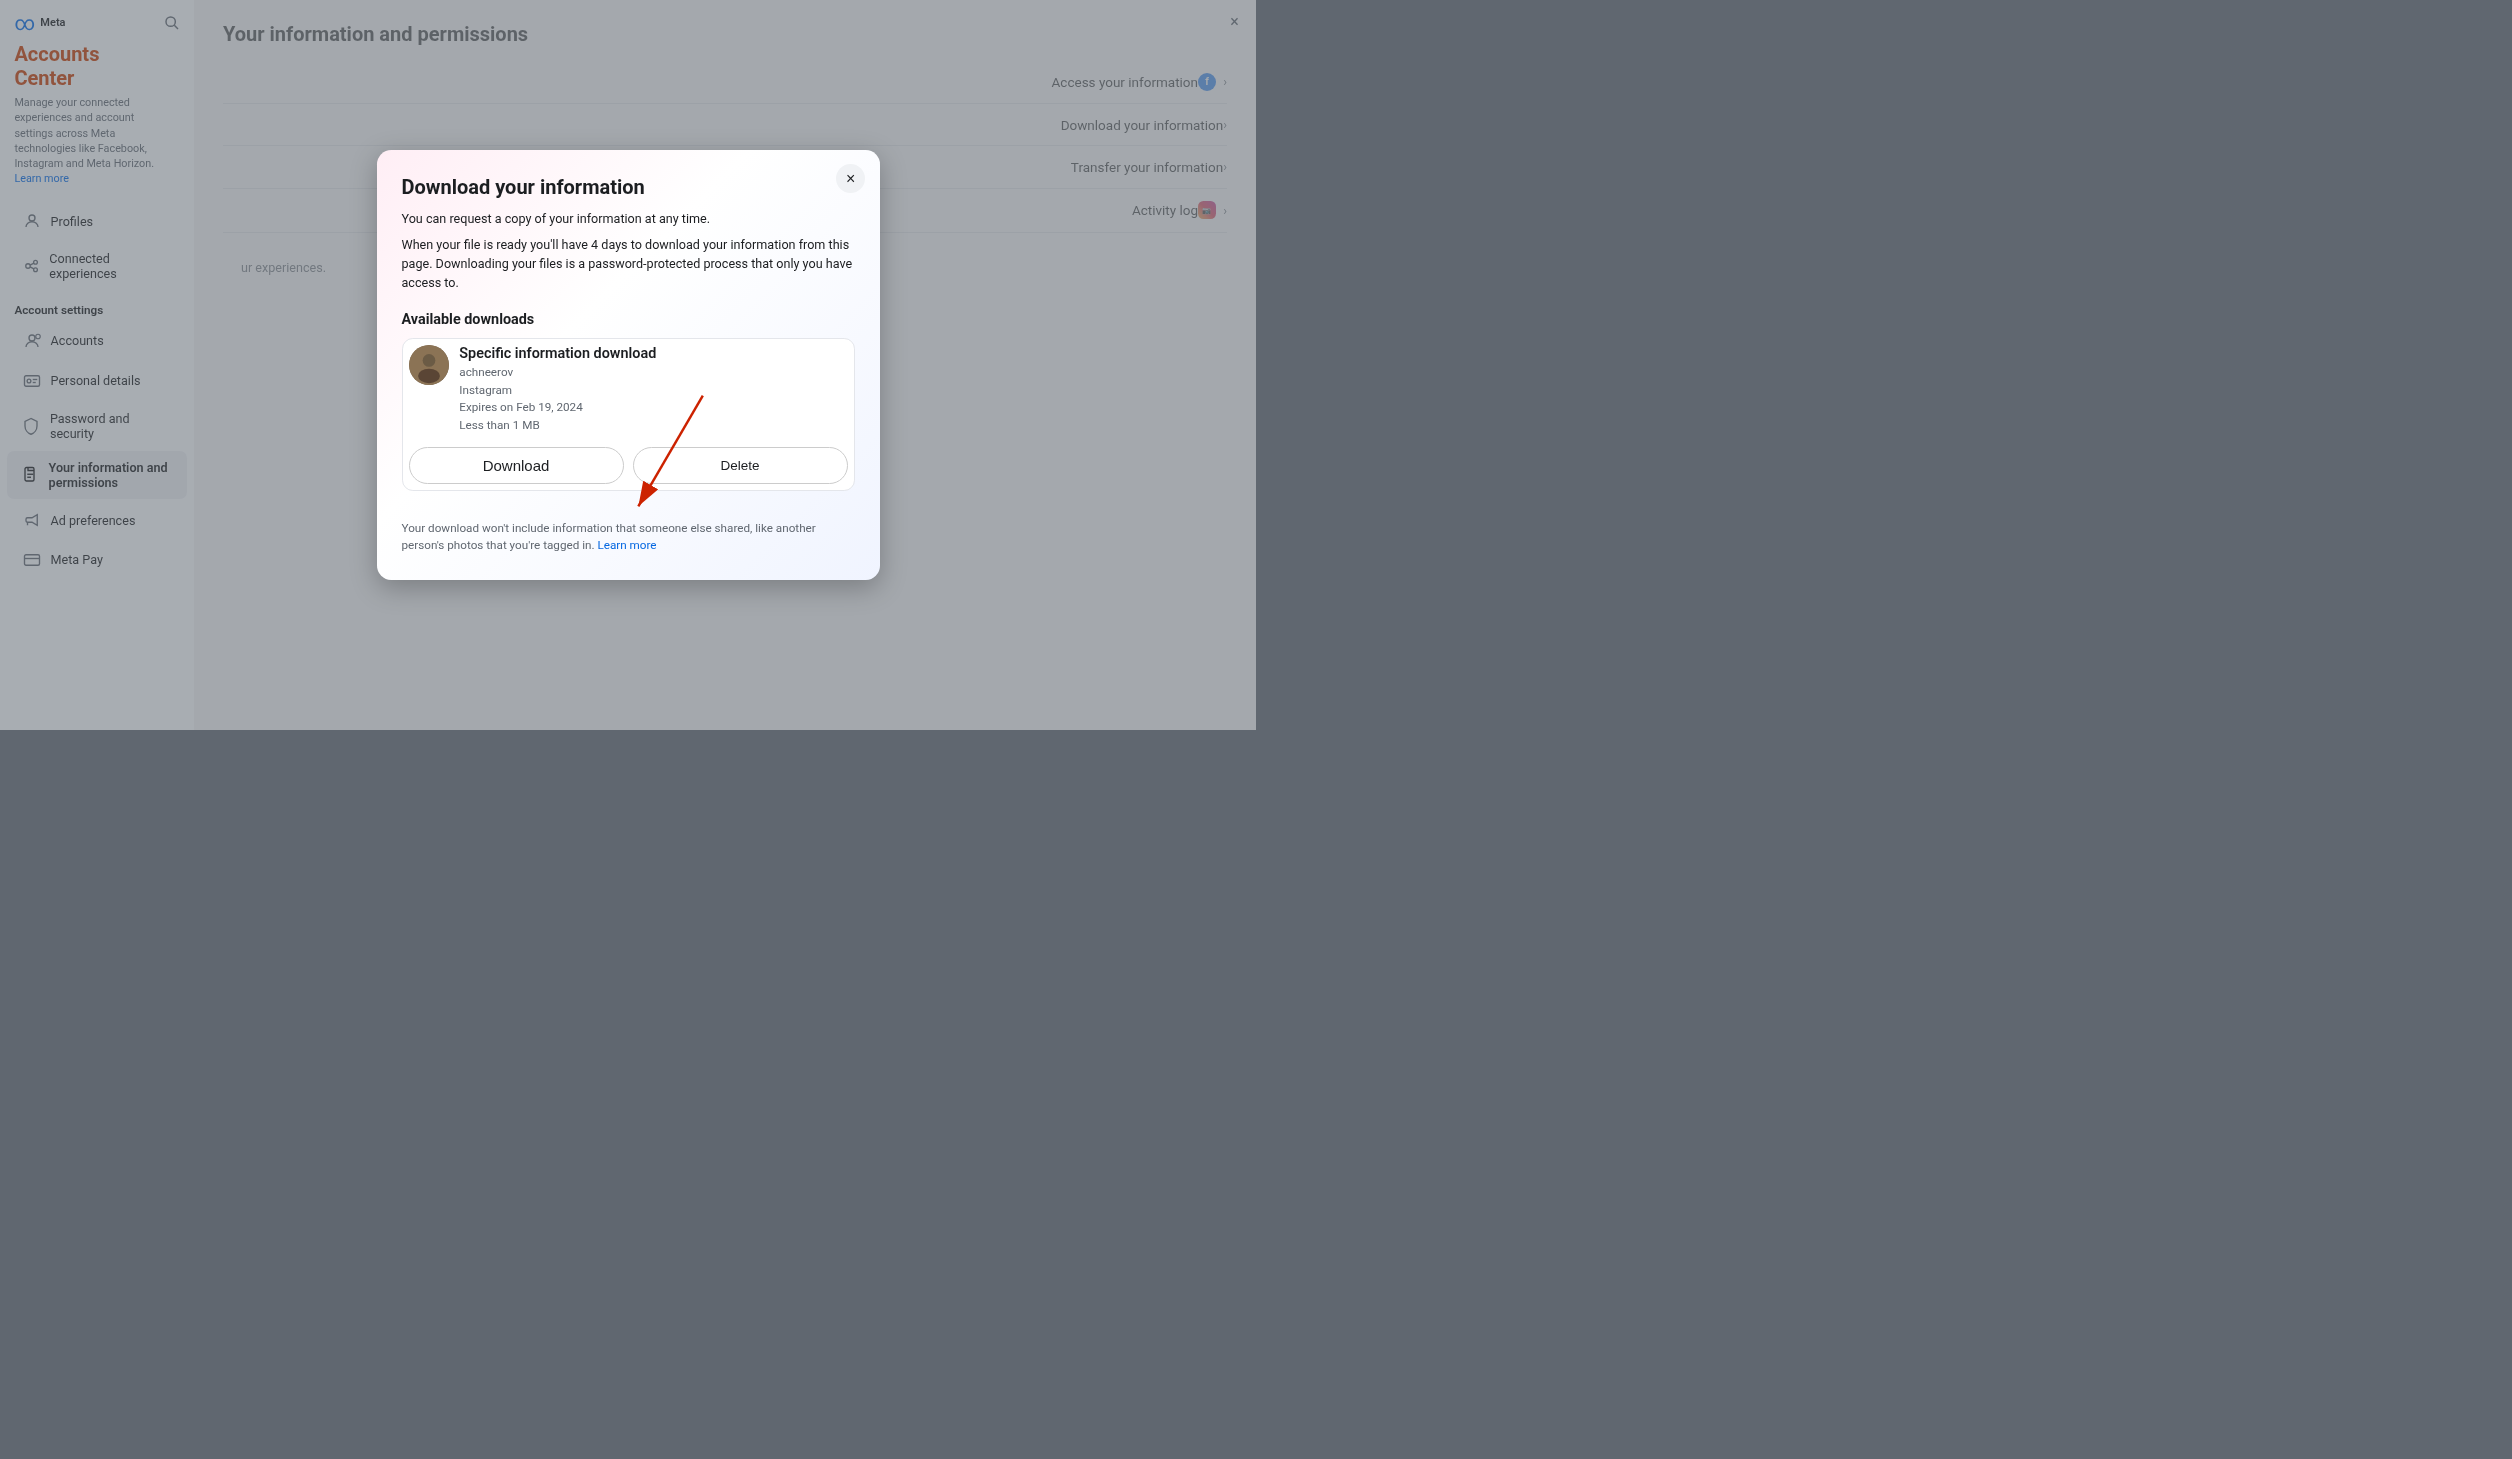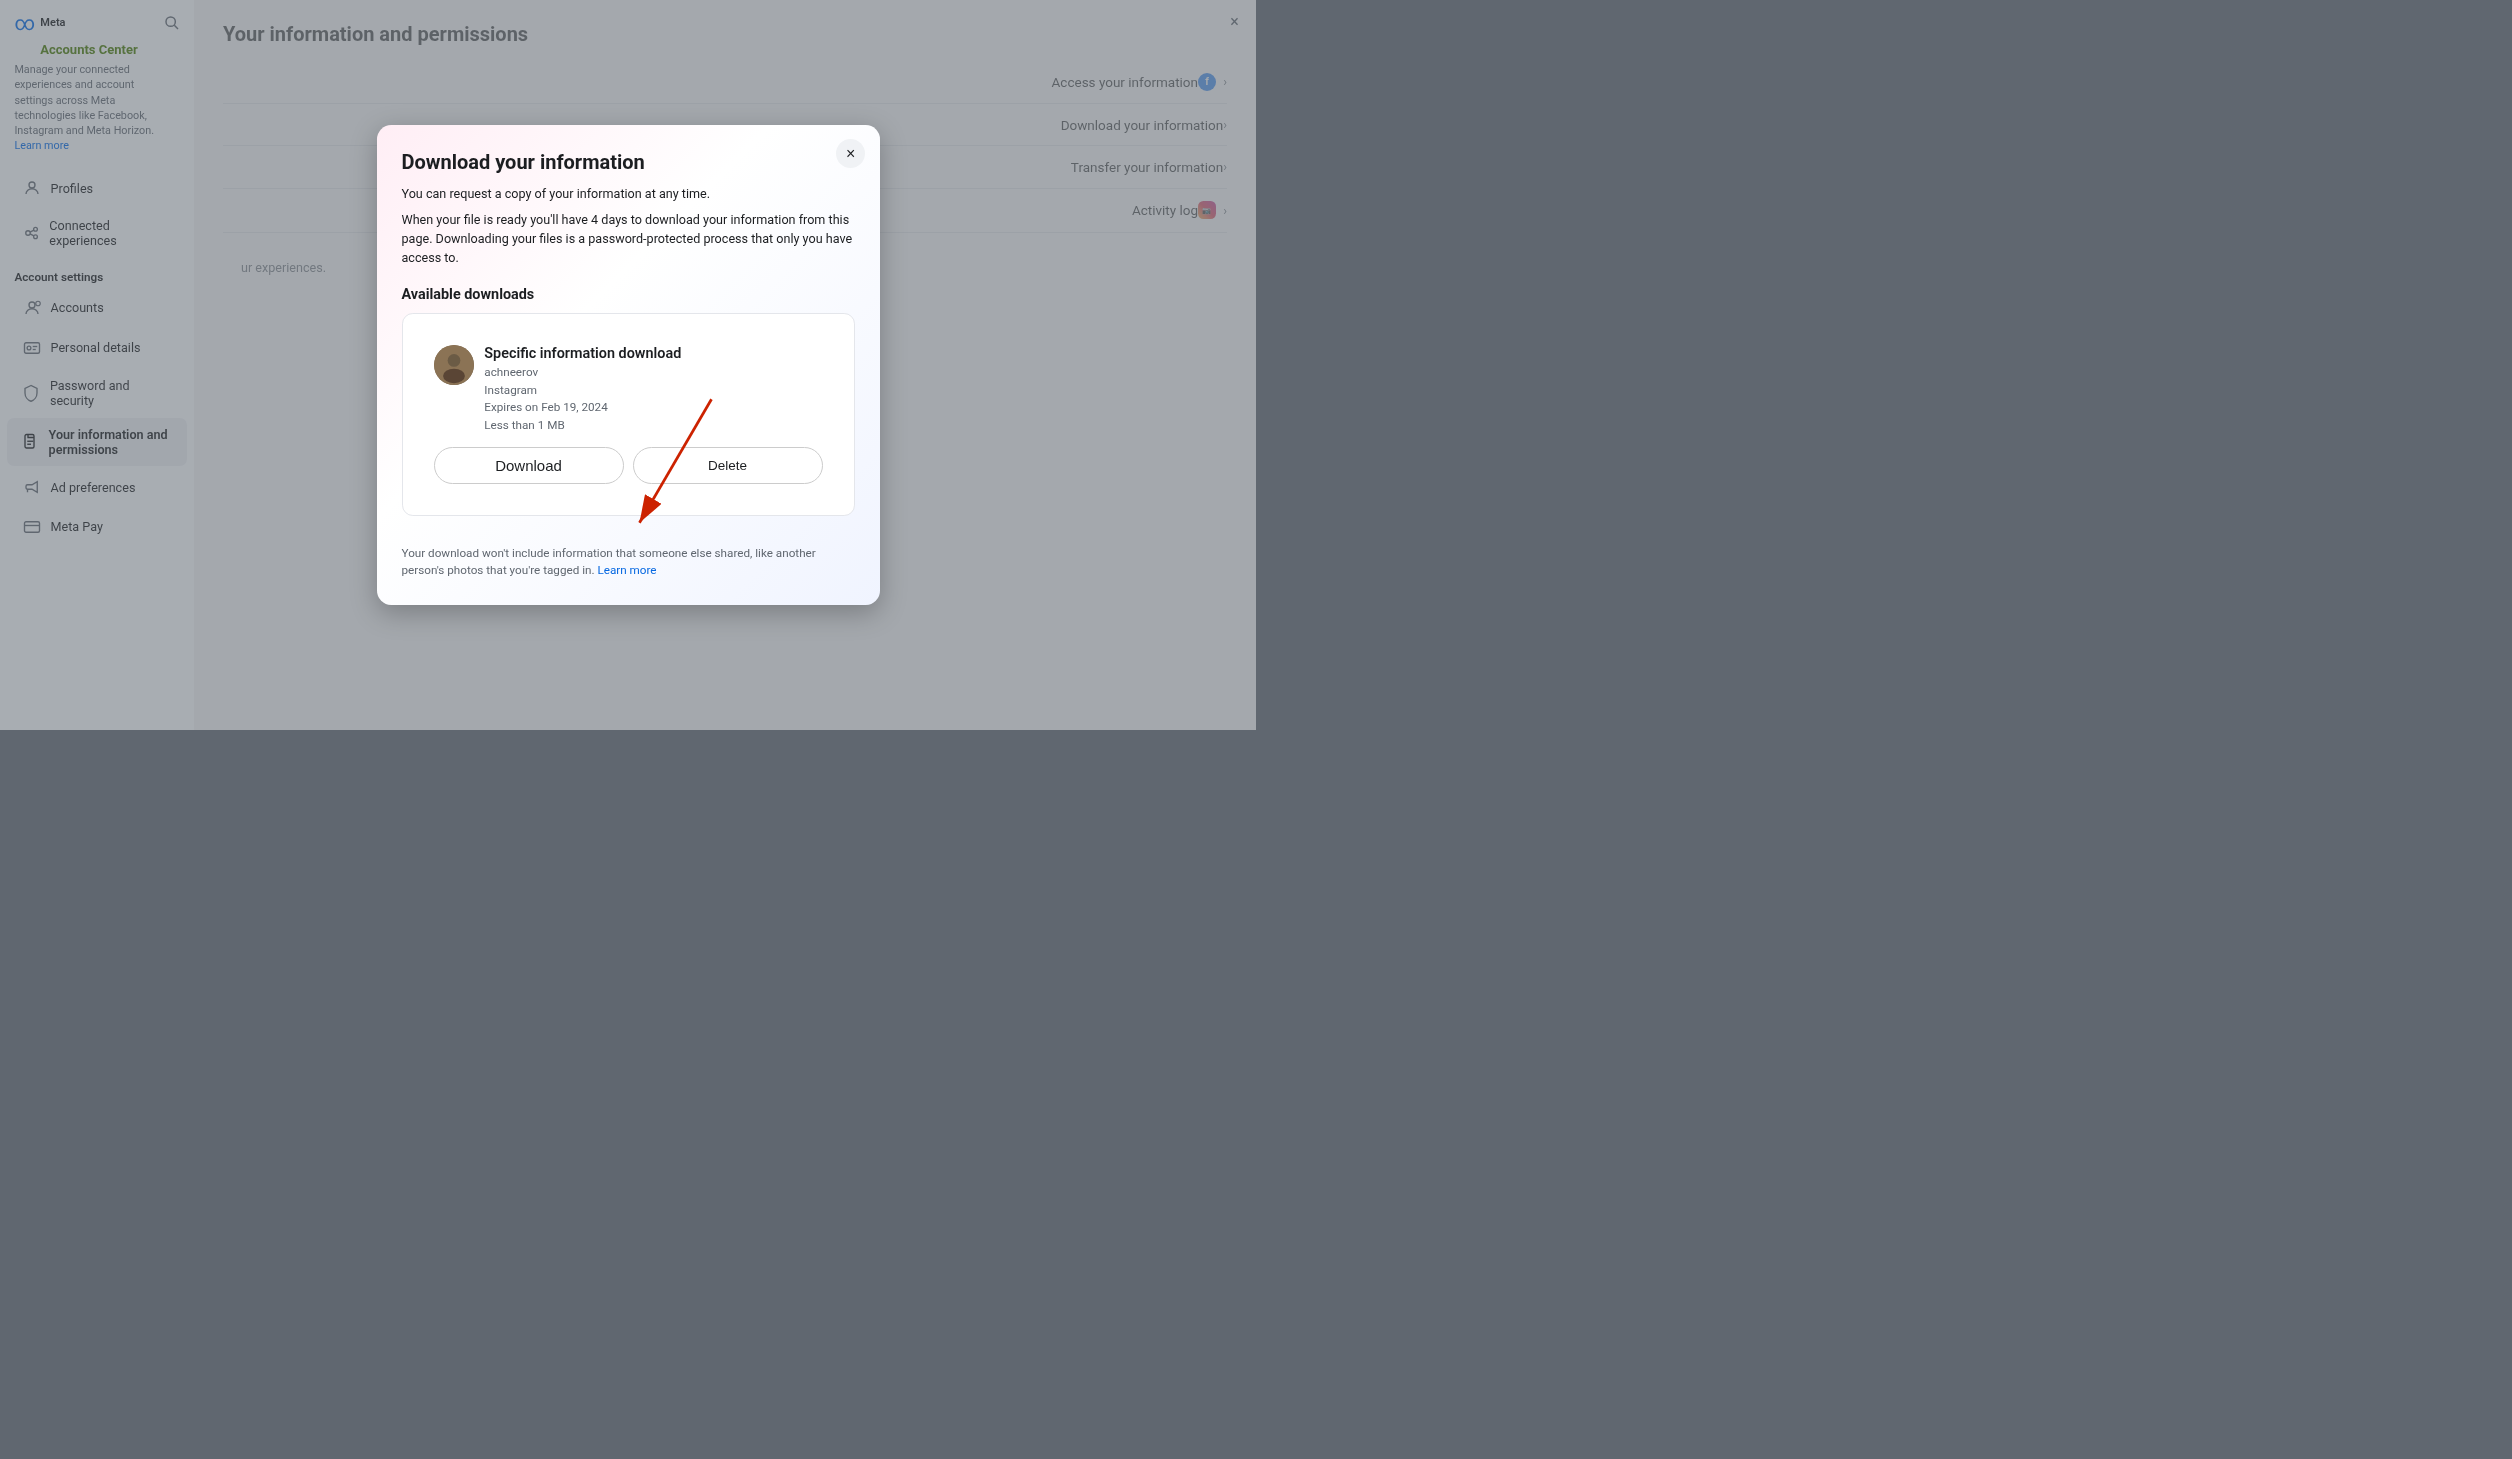--- a/index.html
+++ b/index.html
@@ -45,25 +45,24 @@
       font-size: 16px;
     }
 
     .meta-logo-text {
       font-size: 11px;
       font-weight: 600;
       color: #1c1e21;
     }
 
     .accounts-center-title {
-      font-size: 13px;
+      font-size: 20px;
       font-weight: 700;
-      color: #4d7c0f;
+      color: #c2410c;
       margin-bottom: 5.4px;
-      text-align: center;
     }
 
     .accounts-center-desc {
       font-size: 10.8px;
       color: #606770;
       line-height: 1.4;
     }
 
     .learn-more {
       color: #0668E1;
@@ -239,21 +238,21 @@
     .available-label {
       font-size: 14.4px;
       font-weight: 700;
       color: #1c1e21;
       margin-bottom: 10.8px;
     }
 
     .download-card {
       border: 1.4px solid #e4e6eb;
       border-radius: 10.8px;
-      padding: 31px;
+      padding: 6px;
       background: #fff;
       margin-bottom: 29px;
     }
 
     .download-card-header {
       display: flex;
       align-items: flex-start;
       gap: 10.8px;
       margin-bottom: 12.6px;
     }

